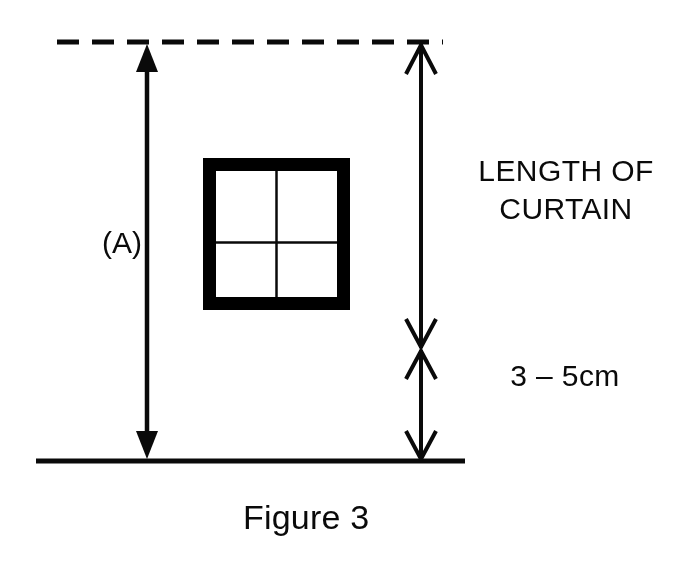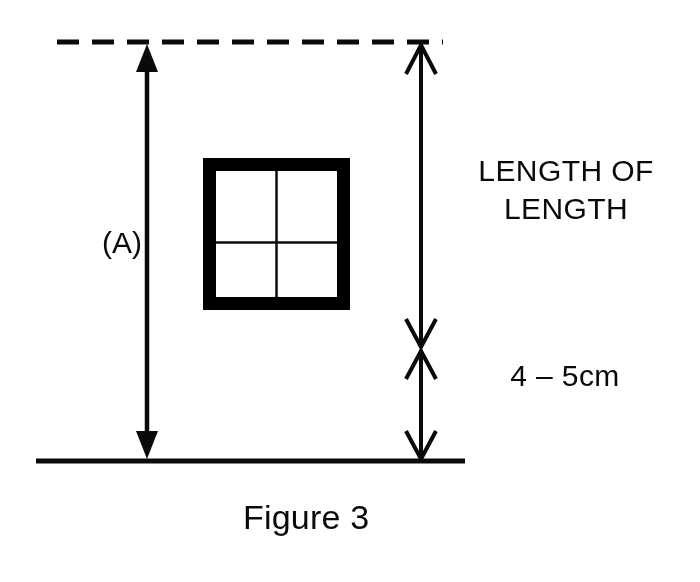--- a/index.html
+++ b/index.html
@@ -104,19 +104,19 @@
 
       <line x1="276.5" y1="171" x2="276.5" y2="297" stroke="#0a0a0a" stroke-width="2.5"></line>
 
       <line x1="216" y1="242.5" x2="337" y2="242.5" stroke="#0a0a0a" stroke-width="2.5"></line>
     </g>
 
   </svg>
 
   <div class="label" id="label-a">(A)</div>
 
-  <div class="label" id="label-length-of-curtain"><span>LENGTH OF</span><br><span>LENGTH</span></div>
+  <div class="label" id="label-length-of-curtain"><span>LENGTH OF</span><br><span>CURTAIN</span></div>
 
-  <div class="label" id="label-gap">4 – 5cm</div>
+  <div class="label" id="label-gap">3 – 5cm</div>
 
   <div class="label" id="caption-figure">Figure 3</div>
 
 </div>
 
 </body></html>

